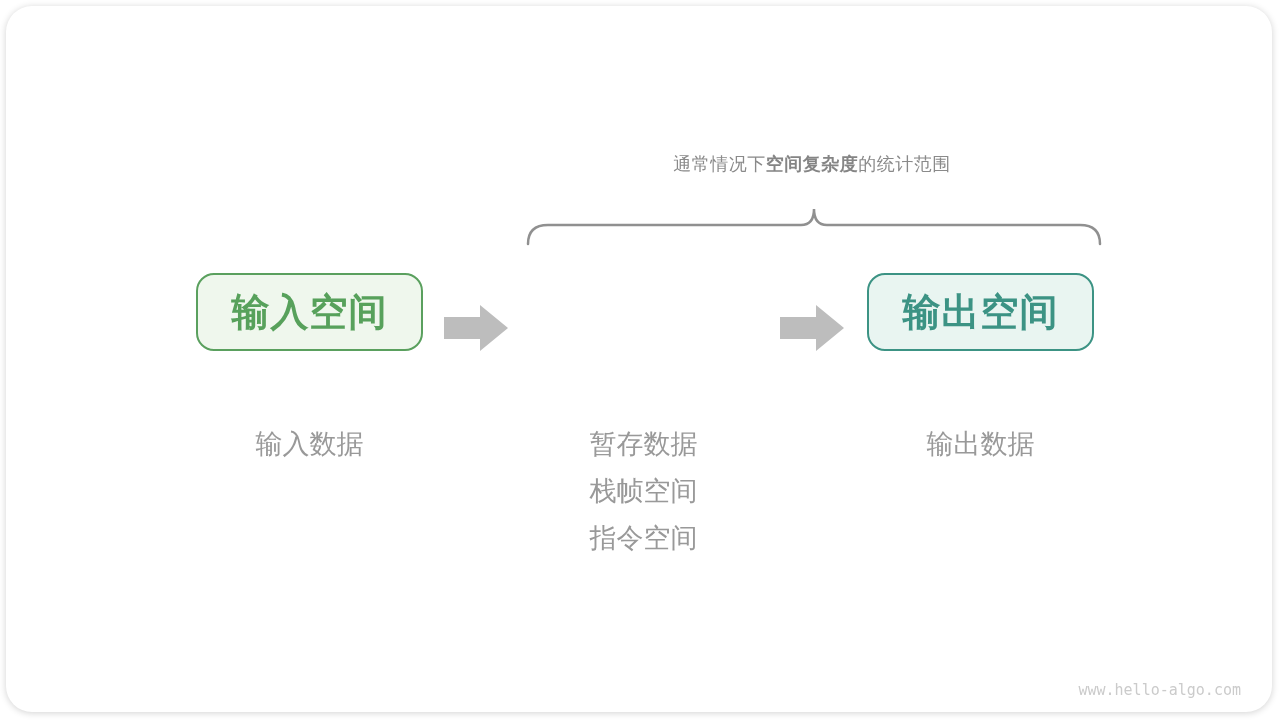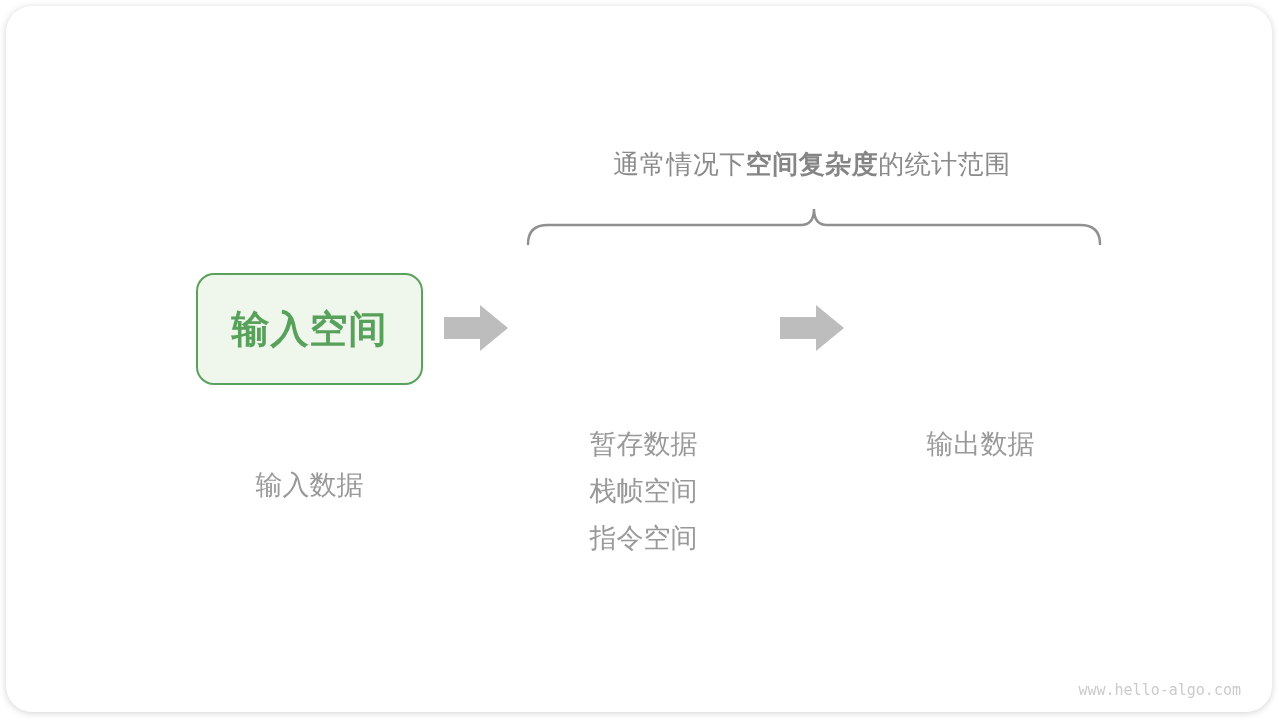--- a/index.html
+++ b/index.html
@@ -26,38 +26,38 @@
     box-shadow: 0 1px 7px rgba(0,0,0,0.18);
   }
   .diagram-title {
     position: absolute;
     left: 448px;
     top: 143px;
     width: 716px;
     height: 30px;
     line-height: 30px;
     text-align: center;
-    font-size: 26px;
+    font-size: 18px;
     letter-spacing: 0.5px;
     color: #8a8a8a;
     white-space: nowrap;
   }
   .diagram-title .bold { font-weight: 700; color: #858585; }
   .brace-svg {
     position: absolute;
     left: 518px;
     top: 200px;
     width: 580px;
     height: 42px;
   }
   .node {
     position: absolute;
     top: 267px;
     width: 227px;
-    height: 112px;
+    height: 78px;
     border-radius: 18px;
     border: 2.5px solid;
     box-sizing: border-box;
     display: flex;
     align-items: center;
     justify-content: center;
     font-size: 38px;
     font-weight: 700;
     letter-spacing: 1px;
     white-space: nowrap;
@@ -76,21 +76,21 @@
   .caption {
     position: absolute;
     width: 227px;
     height: 30px;
     line-height: 30px;
     text-align: center;
     font-size: 27px;
     color: #999999;
     white-space: nowrap;
   }
-  .cap-col1 { left: 190px; margin-top: 41px; }
+  .cap-col1 { left: 190px; }
   .cap-col2 { left: 524px; }
   .cap-col3 { left: 861px; }
   .cap-row1 { top: 423px; }
   .cap-row2 { top: 470px; }
   .cap-row3 { top: 517px; }
   .watermark {
     position: absolute;
     left: 1072px;
     top: 675px;
     width: 163px;
@@ -122,20 +122,23 @@
 
     <svg class="arrow-svg arrow-1" viewBox="0 0 64 46" aria-hidden="true">
       <polygon points="0,12 36,12 36,0 64,23 36,46 36,34 0,34" fill="#bdbdbd"></polygon>
     </svg>
 
 
     <svg class="arrow-svg arrow-2" viewBox="0 0 64 46" aria-hidden="true">
       <polygon points="0,12 36,12 36,0 64,23 36,46 36,34 0,34" fill="#bdbdbd"></polygon>
     </svg>
 
+    <div class="node node-output">
+      <span>输出空间</span>
+    </div>
 
     <div class="caption cap-col1 cap-row1">输入数据</div>
 
     <div class="caption cap-col2 cap-row2">栈帧空间</div>
     <div class="caption cap-col2 cap-row1">暂存数据</div>
     <div class="caption cap-col2 cap-row3">指令空间</div>
 
     <div class="caption cap-col3 cap-row1">输出数据</div>
 
     <div class="watermark">www.hello-algo.com</div>

